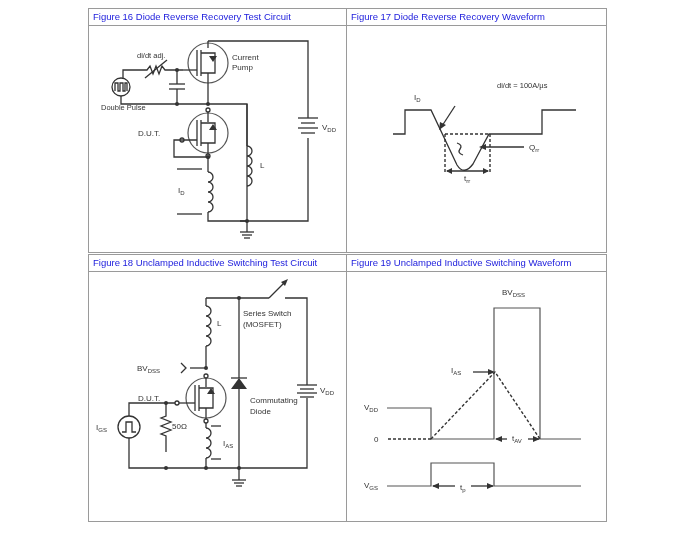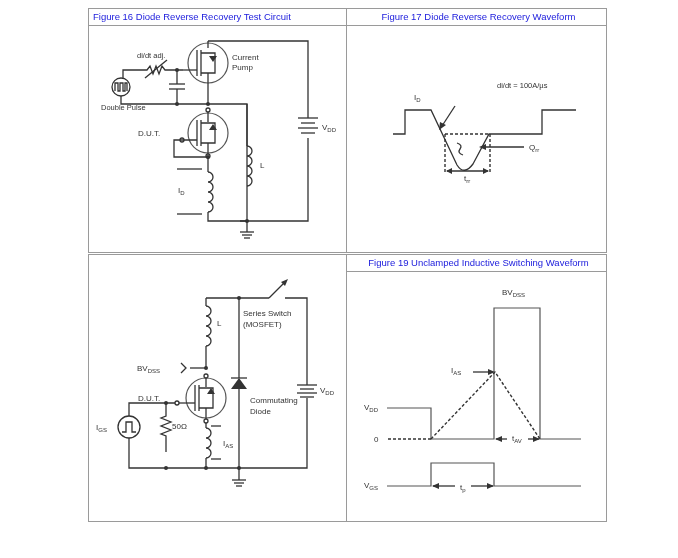--- a/index.html
+++ b/index.html
@@ -2,21 +2,21 @@
 <html><head>
 <meta charset="utf-8">
 <style>
   html,body{margin:0;padding:0;background:#fff;}
   body{width:678px;height:558px;position:relative;overflow:hidden;font-family:"Liberation Sans",sans-serif;}
   .tbl{position:absolute;left:88px;width:519px;border:1px solid #9a9a9a;box-sizing:border-box;}
   .row1{top:8px;height:245px;}
   .row2{top:254px;height:268px;}
   .cell{position:absolute;top:0;bottom:0;box-sizing:border-box;}
   .c1{left:0;width:258px;border-right:1px solid #9a9a9a;}
-  .c2{left:258px;right:0;text-align:center;}
+  .c2{left:258px;right:0;}
   .hdr{height:16px;border-bottom:1px solid #9a9a9a;color:#1a1adc;font-weight:normal;font-size:9.5px;line-height:16px;padding-left:4px;white-space:nowrap;}
   svg{position:absolute;left:0;top:17px;}
   svg text{font-family:"Liberation Sans",sans-serif;fill:#333;}
   .w{stroke:#333;stroke-width:1.3;fill:none;}
   .g{stroke:#555;stroke-width:1.2;fill:none;}
   .d{stroke:#333;stroke-width:1.4;fill:none;stroke-dasharray:3 2;}
 </style>
 </head>
 <body>
 
@@ -116,20 +116,21 @@
       <line class="w" x1="100" y1="145" x2="141" y2="145"></line>
       <polygon points="99,145 105,142 105,148" fill="#333"></polygon>
       <polygon points="142,145 136,142 136,148" fill="#333"></polygon>
       <text x="117" y="155" font-size="8"><tspan>t</tspan><tspan font-size="6" dy="2">rr</tspan></text>
     </svg>
   </div>
 </div>
 
 <div class="tbl row2">
   <div class="cell c1">
+    <div class="hdr">Figure 18 Unclamped Inductive Switching Test Circuit</div>
     <svg width="257" height="250">
 
       <polyline class="w" points="117,26 150,26 180,26"></polyline>
       <line class="w" x1="180" y1="26" x2="196" y2="10"></line>
       <polygon points="199,7 192,10 196,14" fill="#333"></polygon>
       <polyline class="w" points="196,26 218,26 218,113"></polyline>
       <circle cx="150" cy="26" r="2" fill="#333"></circle>
       <text x="154" y="44" font-size="8">Series Switch</text>
       <text x="154" y="55" font-size="8">(MOSFET)</text>
 

